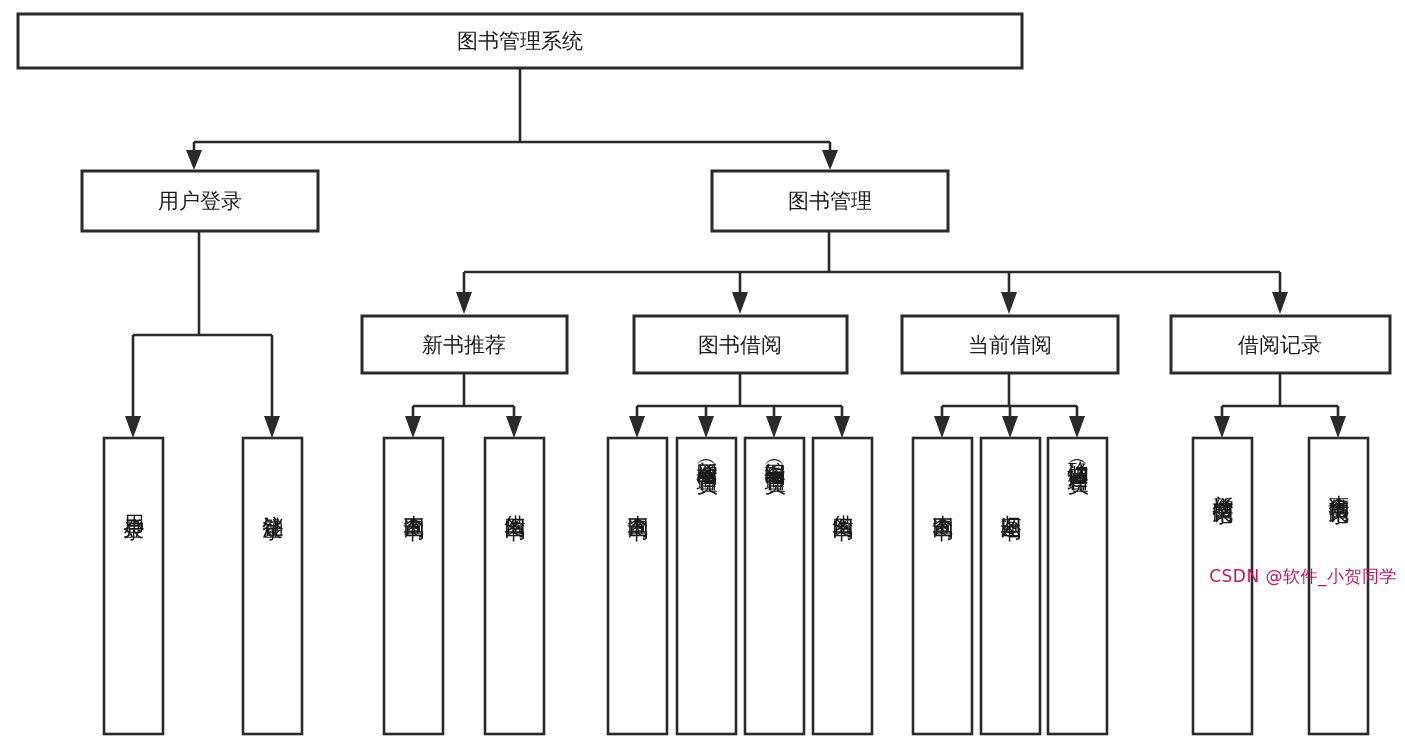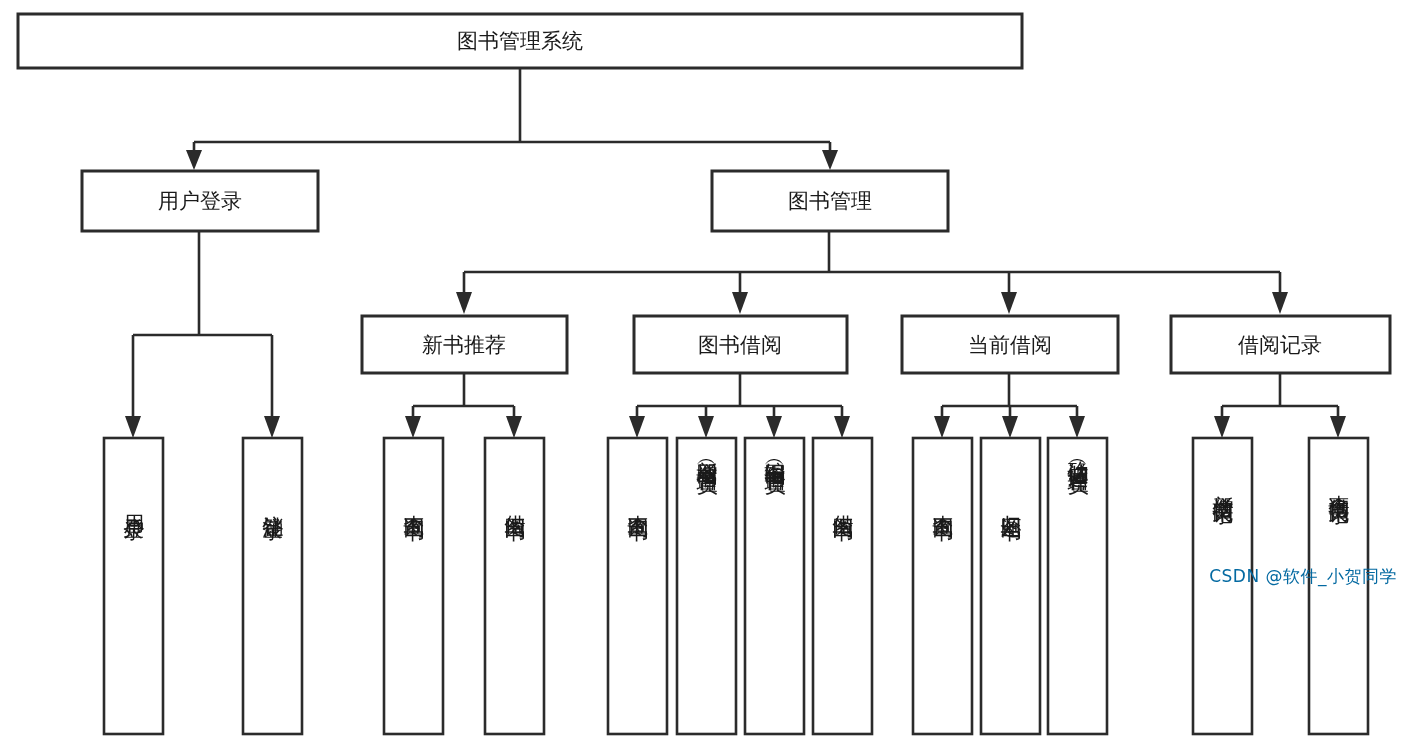--- a/index.html
+++ b/index.html
@@ -70,21 +70,21 @@
     color: #1a1a1a;
     letter-spacing: 2px;
     white-space: nowrap;
   }
   .watermark {
     position: absolute;
     right: 8px;
     bottom: 4px;
     font-family: "DejaVu Sans", "Liberation Sans", sans-serif;
     font-size: 17px;
-    color: #0369a1;
+    color: #be185d;
     letter-spacing: 0.5px;
     white-space: nowrap;
   }
 </style>
 </head>
 <body>
 
 <div id="diagram-root">
 
   <svg id="tree-svg" viewBox="0 0 1405 747">

